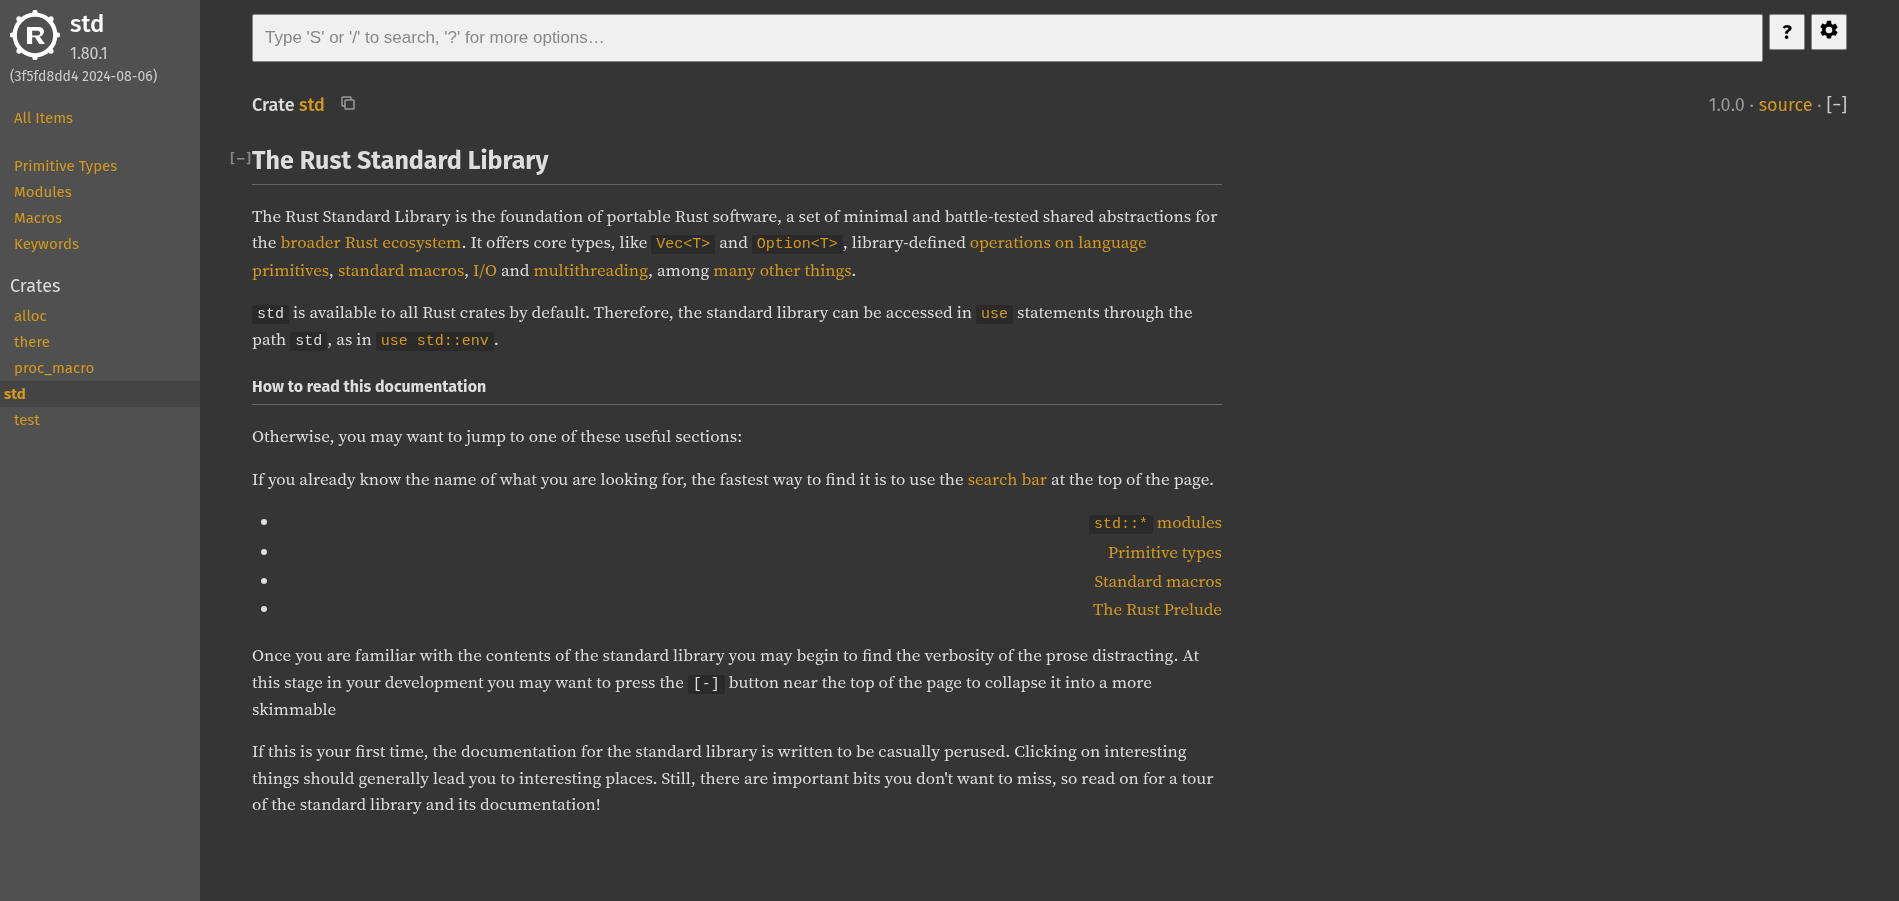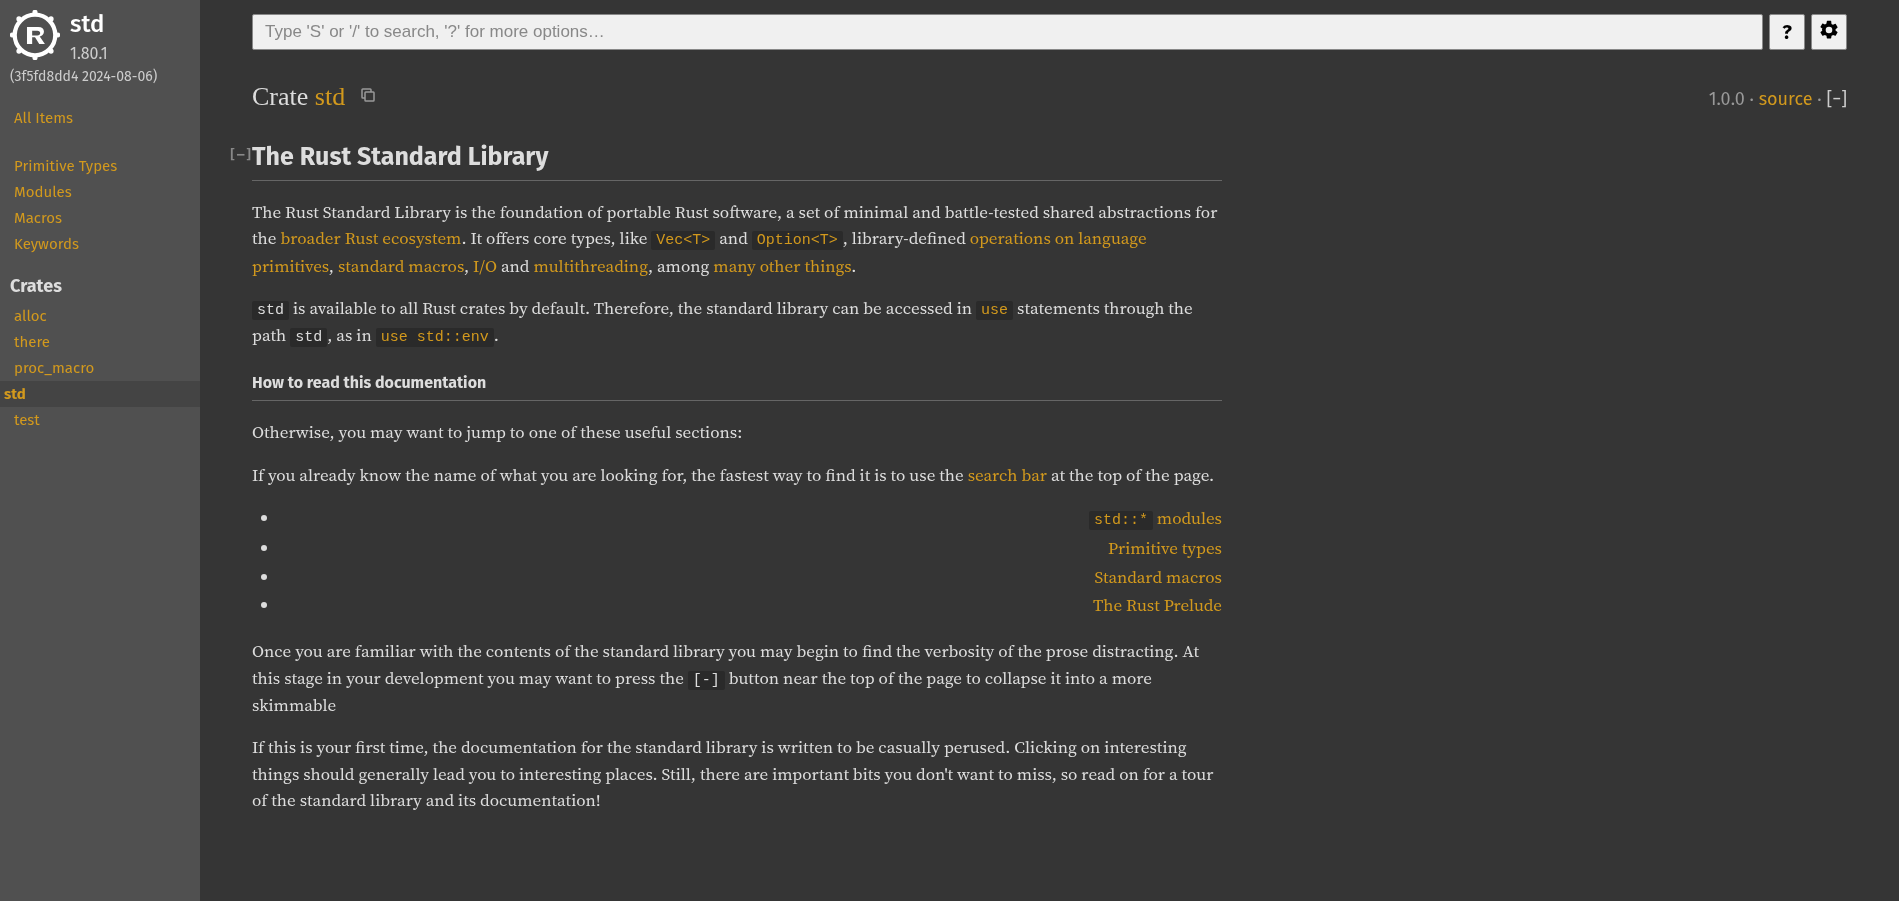--- a/index.html
+++ b/index.html
@@ -33,36 +33,36 @@
 }
 .side-link.current {
   background: #444;
   color: #d2991d;
   font-weight: bold;
   margin: 0 -10px;
   padding-left: 14px;
 }
 .side-section {
   font-size: 18px;
-  font-weight: 700;
+  font-weight: 400;
   color: #ddd;
   margin: 18px 0 6px 0;
 }
 .side-group { margin-bottom: 4px; }
 .side-group .side-link { padding: 4px 4px; }
 
 .main {
   flex: 1;
   overflow-y: auto;
   padding: 14px 52px 40px 52px;
 }
 .topbar { display: flex; gap: 6px; margin-bottom: 32px; }
 .search-input {
   flex: 1;
-  height: 36px;
+  height: 48px;
   background: #f0f0f0;
   border: 1px solid #888;
   border-radius: 2px;
   padding: 0 12px;
   font-size: 17px;
   color: #333;
 }
 .search-input::placeholder { color: #888; }
 .top-btn {
   width: 36px; height: 36px;
@@ -76,21 +76,21 @@
   color: #000;
 }
 
 .heading-row {
   display: flex;
   align-items: baseline;
   justify-content: space-between;
   margin-bottom: 30px;
 }
 .heading-left { display: flex; align-items: center; gap: 14px; }
-.crate-h1 { font-size: 26px; font-weight: 500; font-family: Liberation Serif, serif; }
+.crate-h1 { font-size: 18px; font-weight: 500; }
 .crate-h1 .kw { color: #ddd; }
 .crate-h1 .name { color: #d2991d; }
 .copy-icon { color: #888; cursor: pointer; }
 .heading-right { font-size: 18px; color: #999; }
 .heading-right a { color: #d2991d; text-decoration: none; cursor: pointer; }
 .heading-right .toggle { color: #ccc; cursor: pointer; }
 
 .content { max-width: 970px; }
 .section-h {
   font-size: 16px;

